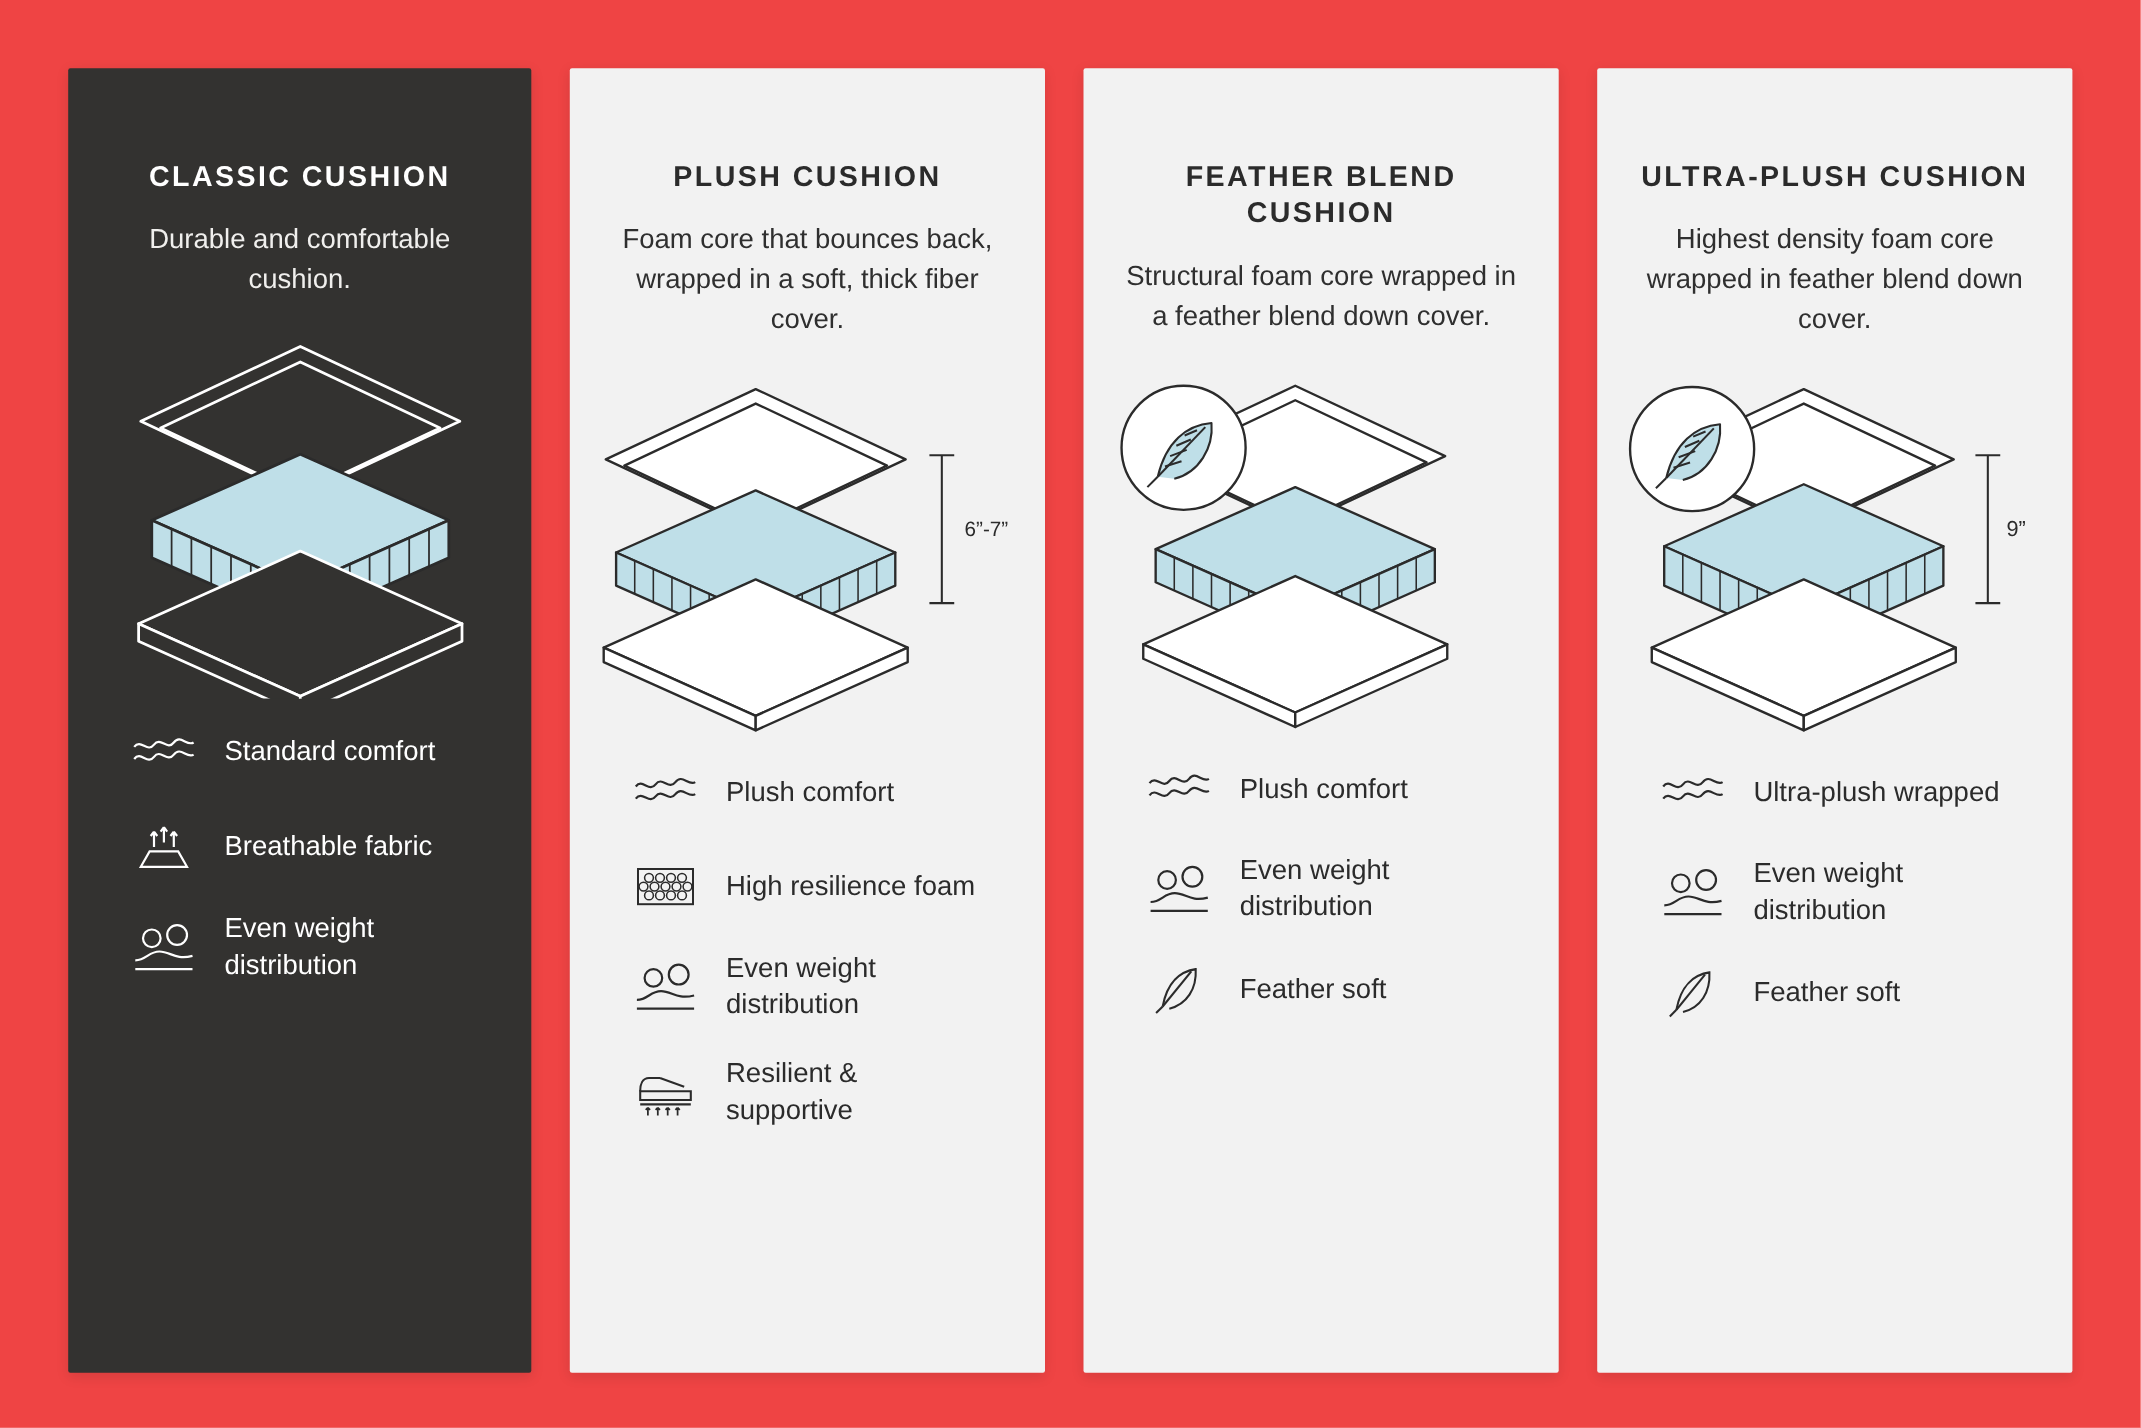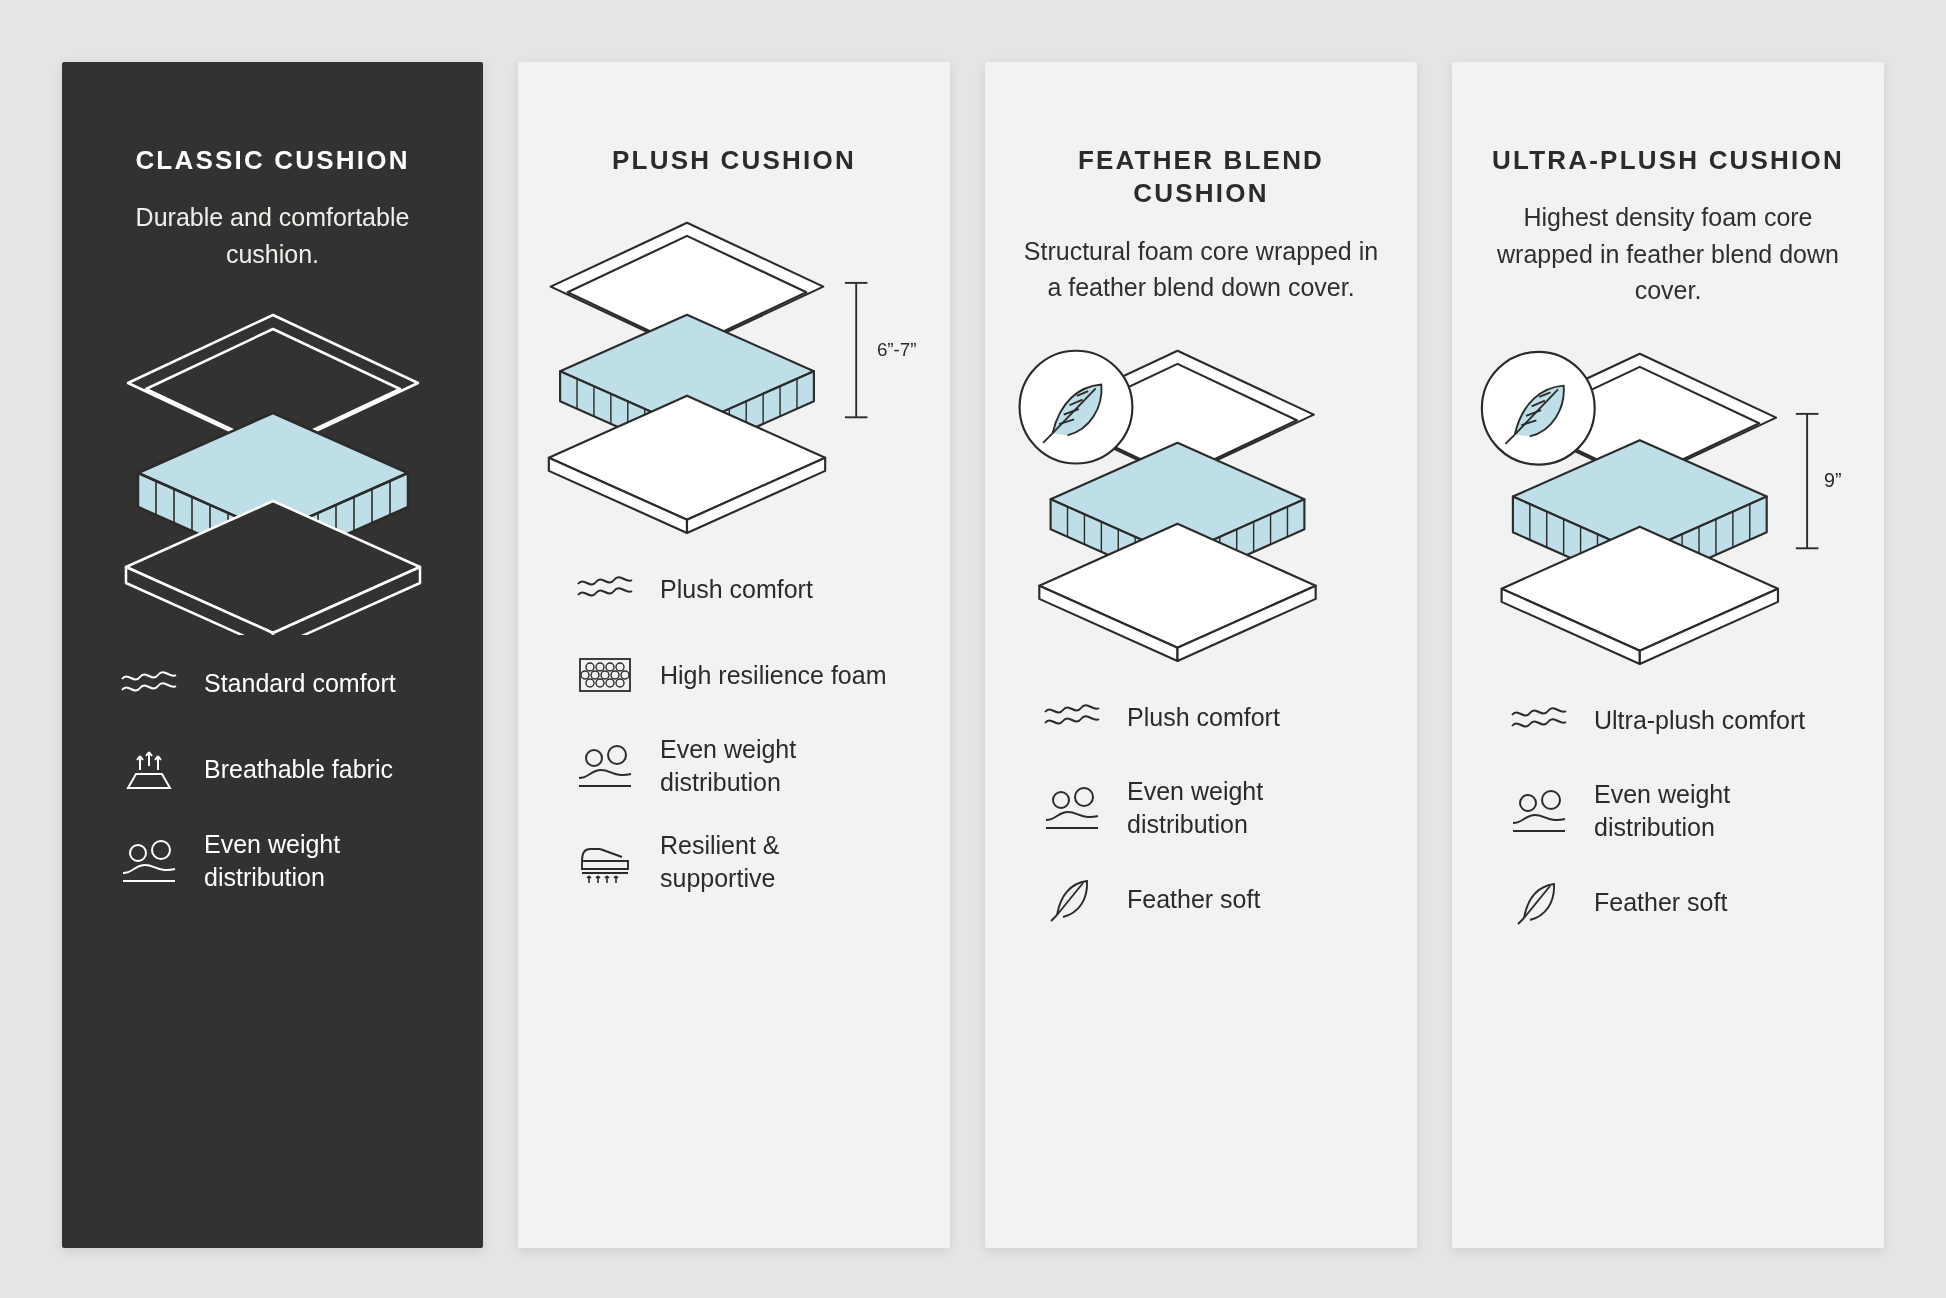--- a/index.html
+++ b/index.html
@@ -10,21 +10,21 @@
   body {
     width: 1946px;
     height: 1298px;
     font-family: "Liberation Sans", sans-serif;
     overflow: hidden;
   }
   .board {
     position: relative;
     width: 1946px;
     height: 1298px;
-    background: #e5e5e5;
+    background: #ef4444;
   }
   .cards {
     display: flex;
     gap: 35px;
     padding: 62px 62px 0 62px;
     box-sizing: border-box;
   }
   .card {
     width: 432px;
     height: 1186px;
@@ -180,20 +180,21 @@
               <path d="M3 42h52"></path>
             </svg>
           </span>
           <span class="flabel">Even weight distribution</span>
         </div>
       </div>
     </div>
 
     <div class="card">
       <div class="card-title">PLUSH CUSHION</div>
+      <div class="card-desc">Foam core that bounces back, wrapped in a soft, thick fiber cover.</div>
 
       <div class="illus-wrap">
         <svg width="400" height="340" viewBox="0 0 400 340">
           <g fill="none" stroke="#2b2b2b" stroke-width="2.3" stroke-linejoin="round">
             <polygon points="150,8 295,76 150,144 5,76" fill="#ffffff"></polygon>
             <polygon points="150,22 277,82 150,142 23,82" fill="none"></polygon>
             <polygon points="150,106 285,166 150,226 15,166" fill="#bfdfe8"></polygon>
             <polygon points="15,166 150,226 150,258 15,198" fill="#bfdfe8"></polygon>
             <polygon points="285,166 150,226 150,258 285,198" fill="#bfdfe8"></polygon>
             <g stroke-width="1.5">
@@ -412,21 +413,21 @@
       </div>
 
       <div class="features">
         <div class="feature">
           <span class="ficon">
             <svg width="58" height="30" viewBox="0 0 58 30" fill="none" stroke="#2b2b2b" stroke-width="2">
               <path d="M2 10c6-8 12 6 18-2s12 6 18-2 12 4 18 0"></path>
               <path d="M2 21c6-8 12 6 18-2s12 6 18-2 12 4 18 0"></path>
             </svg>
           </span>
-          <span class="flabel">Ultra-plush comfort</span>
+          <span class="flabel">Ultra-plush wrapped</span>
         </div>
         <div class="feature">
           <span class="ficon">
             <svg width="58" height="44" viewBox="0 0 58 44" fill="none" stroke="#2b2b2b" stroke-width="2">
               <circle cx="18" cy="14" r="8"></circle>
               <circle cx="41" cy="11" r="9"></circle>
               <path d="M3 34c10 0 12-8 22-8s14 8 30 4"></path>
               <path d="M3 42h52"></path>
             </svg>
           </span>

